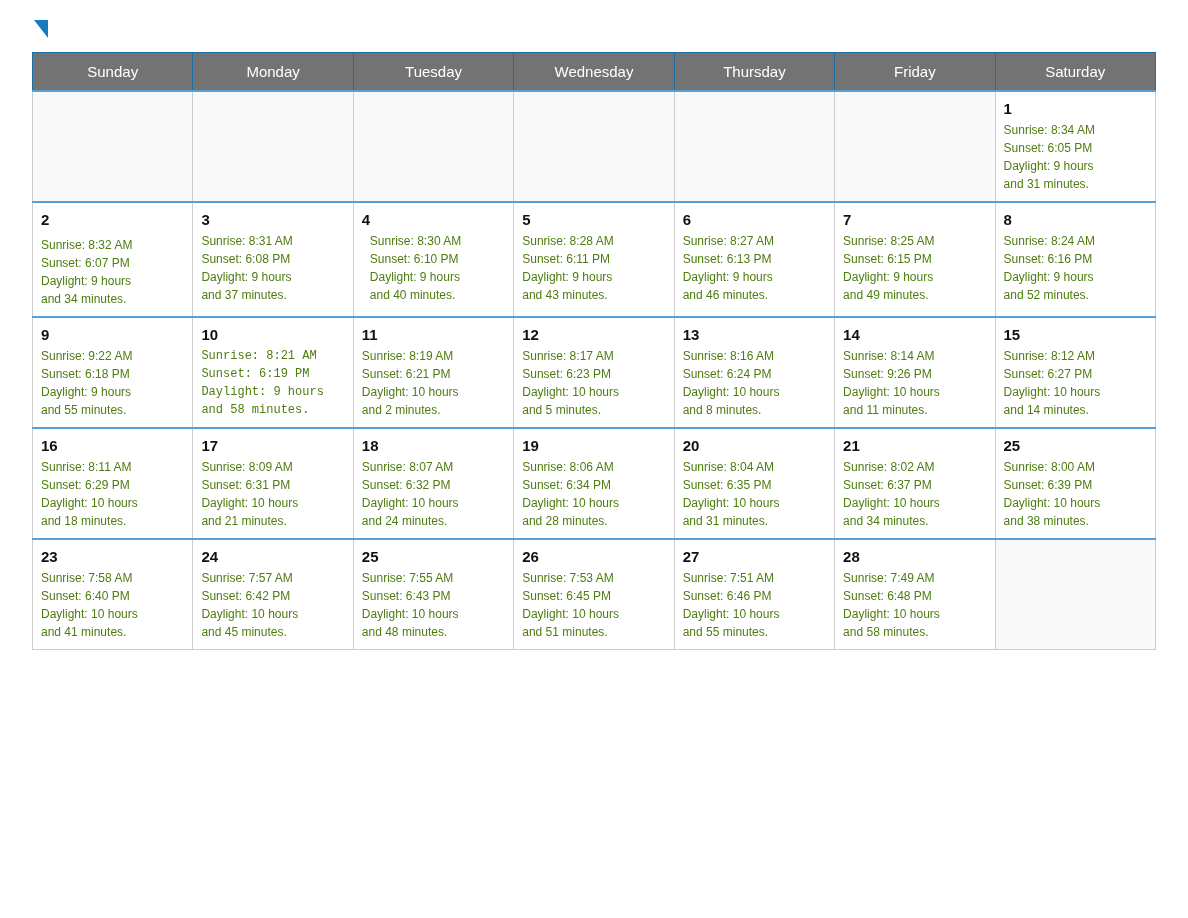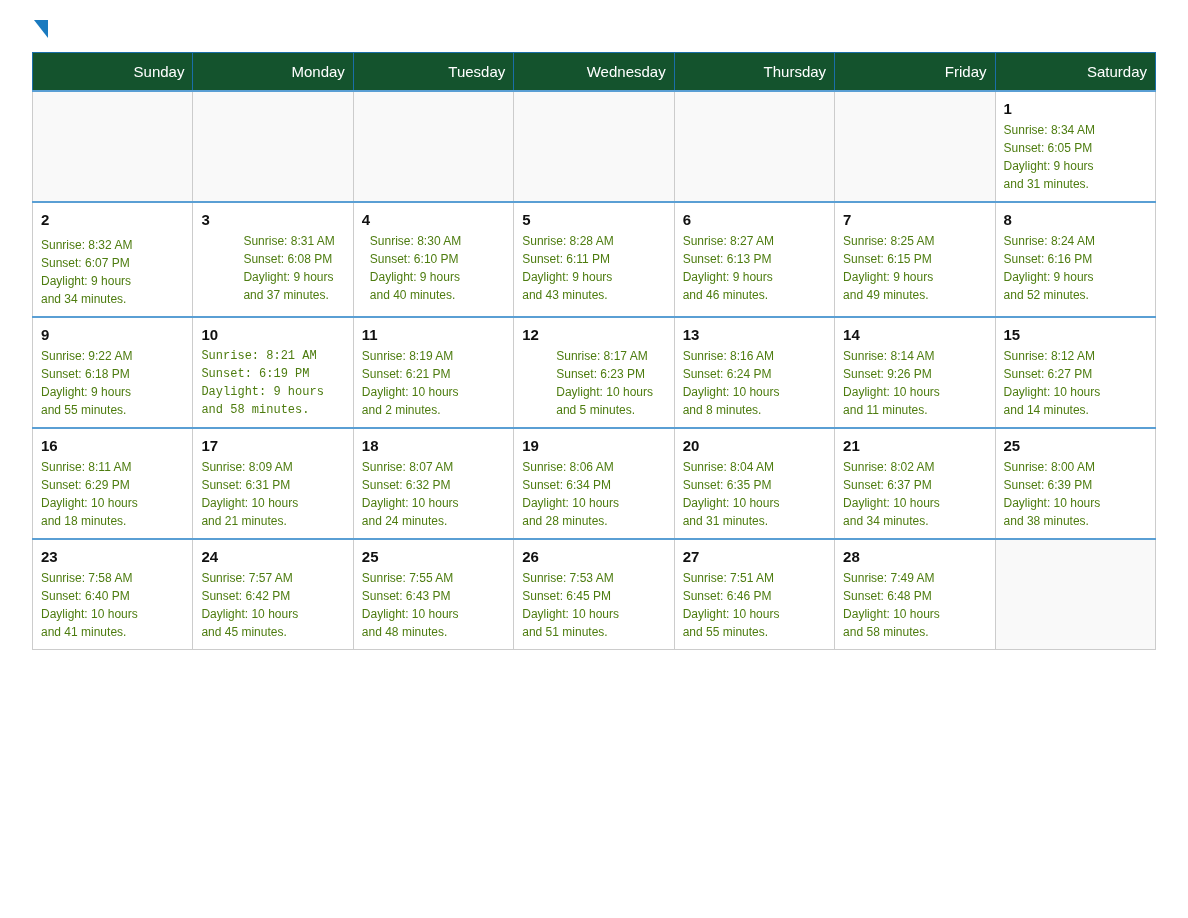--- a/index.html
+++ b/index.html
@@ -58,26 +58,26 @@
       font-size: 22px;
       color: #444;
       margin-top: 4px;
     }
     .calendar-table {
       width: 100%;
       border-collapse: collapse;
       table-layout: fixed;
     }
     .calendar-table th {
-      background-color: #14532d;
+      background-color: #737373;
       color: #fff;
       font-size: 15px;
       font-weight: normal;
       padding: 10px 8px;
-      text-align: right;
+      text-align: center;
       border: 1px solid #1a6ea8;
     }
     .calendar-table td {
       vertical-align: top;
       padding: 8px;
       border: 1px solid #ccc;
       height: 108px;
       font-size: 12.5px;
       color: #333;
     }
@@ -148,21 +148,21 @@
       <tr>
         <td>
           <span class="day-number">2</span>
           <div class="day-info" style="white-space: pre-line; margin-top: 8px;">Sunrise: 8:32 AM
 Sunset: 6:07 PM
 Daylight: 9 hours
 and 34 minutes.</div>
         </td>
         <td>
           <span class="day-number">3</span>
-          <div class="day-info" style="white-space: pre-line; margin-left: 42px;">Sunrise: 8:31 AM
+          <div class="day-info" style="white-space: pre-line;">Sunrise: 8:31 AM
 Sunset: 6:08 PM
 Daylight: 9 hours
 and 37 minutes.</div>
         </td>
         <td>
           <span class="day-number">4</span>
           <div class="day-info" style="white-space: pre-line; margin-left: 8px;">Sunrise: 8:30 AM
 Sunset: 6:10 PM
 Daylight: 9 hours
 and 40 minutes.</div>
@@ -213,21 +213,21 @@
         </td>
         <td>
           <span class="day-number">11</span>
           <div class="day-info" style="white-space: pre-line;">Sunrise: 8:19 AM
 Sunset: 6:21 PM
 Daylight: 10 hours
 and 2 minutes.</div>
         </td>
         <td>
           <span class="day-number">12</span>
-          <div class="day-info" style="white-space: pre-line; margin-left: 34px;">Sunrise: 8:17 AM
+          <div class="day-info" style="white-space: pre-line;">Sunrise: 8:17 AM
 Sunset: 6:23 PM
 Daylight: 10 hours
 and 5 minutes.</div>
         </td>
         <td>
           <span class="day-number">13</span>
           <div class="day-info" style="white-space: pre-line;">Sunrise: 8:16 AM
 Sunset: 6:24 PM
 Daylight: 10 hours
 and 8 minutes.</div>

